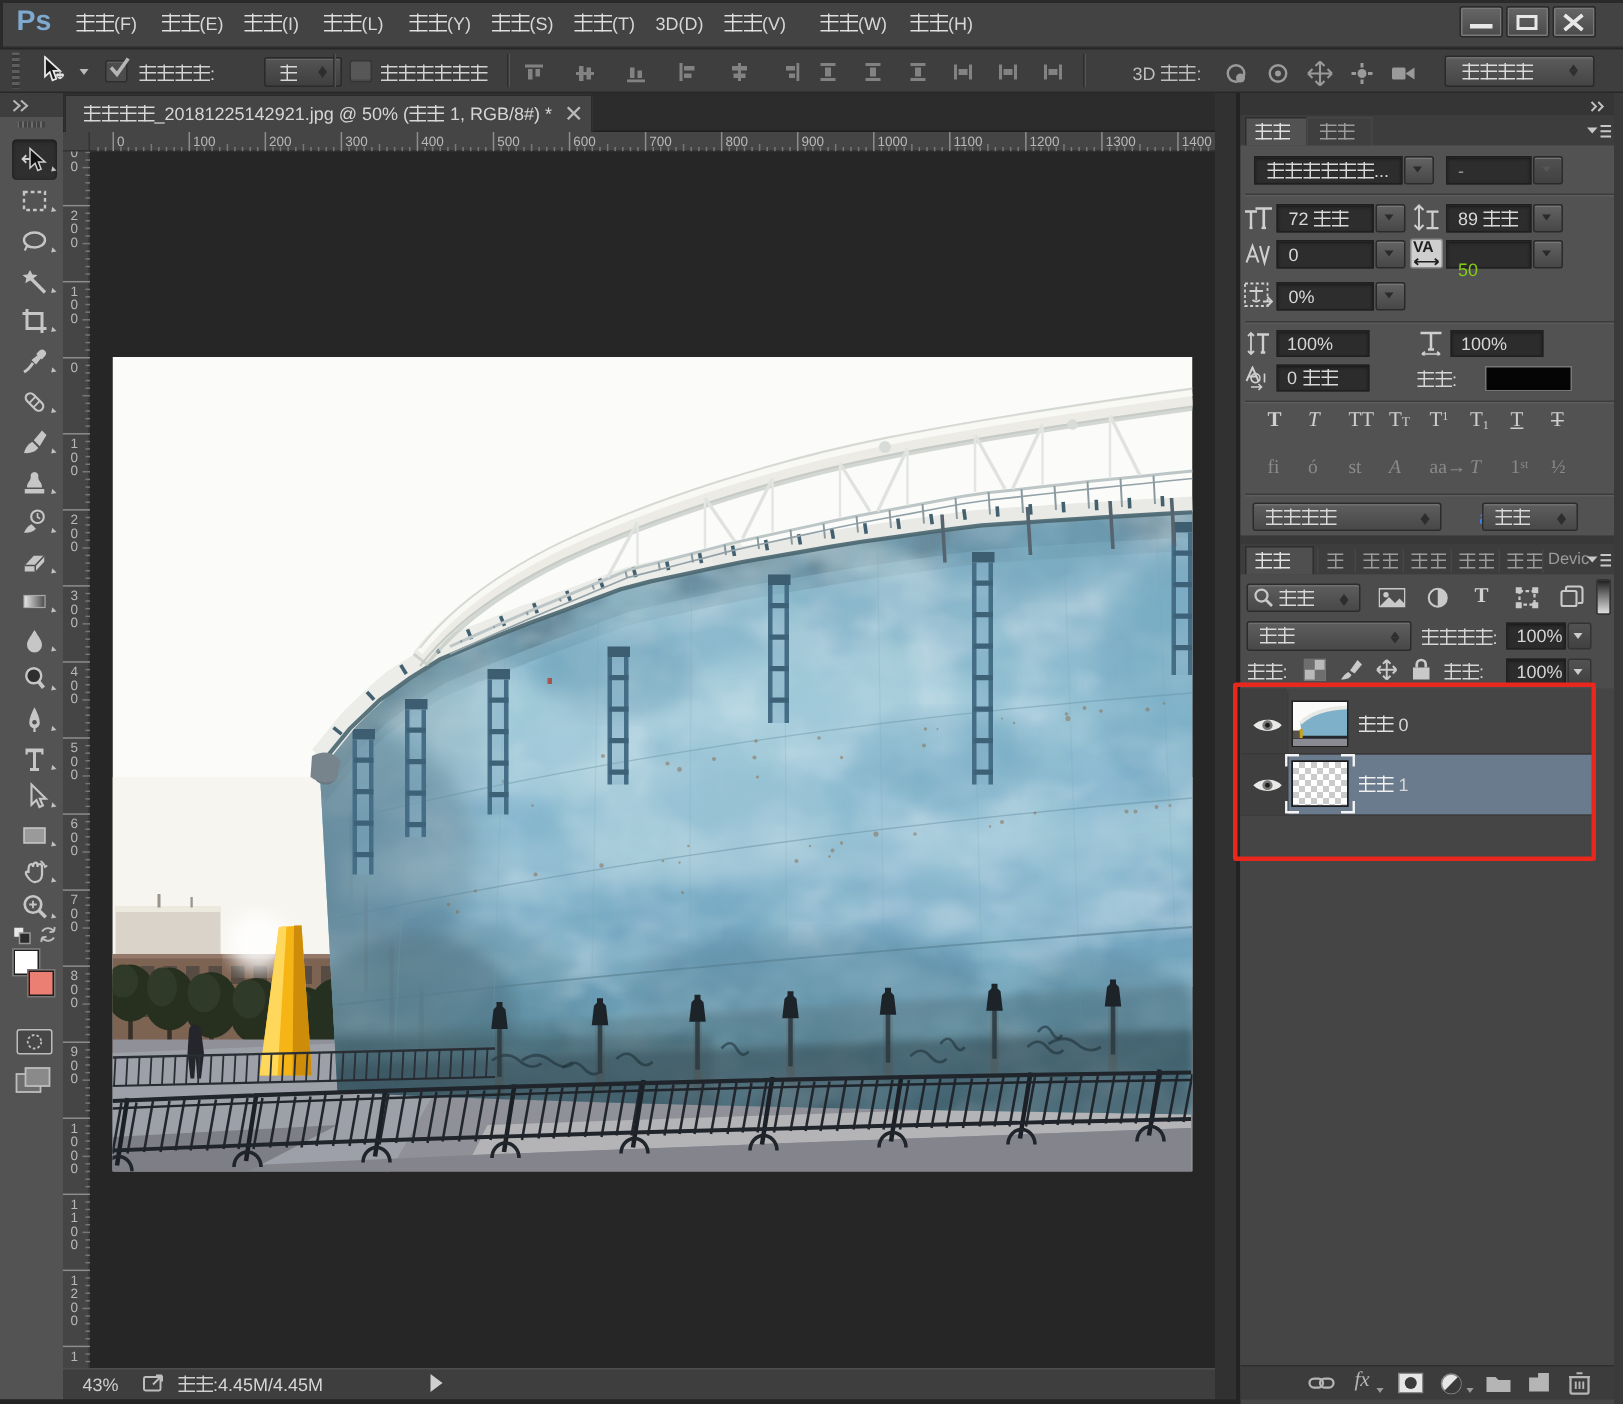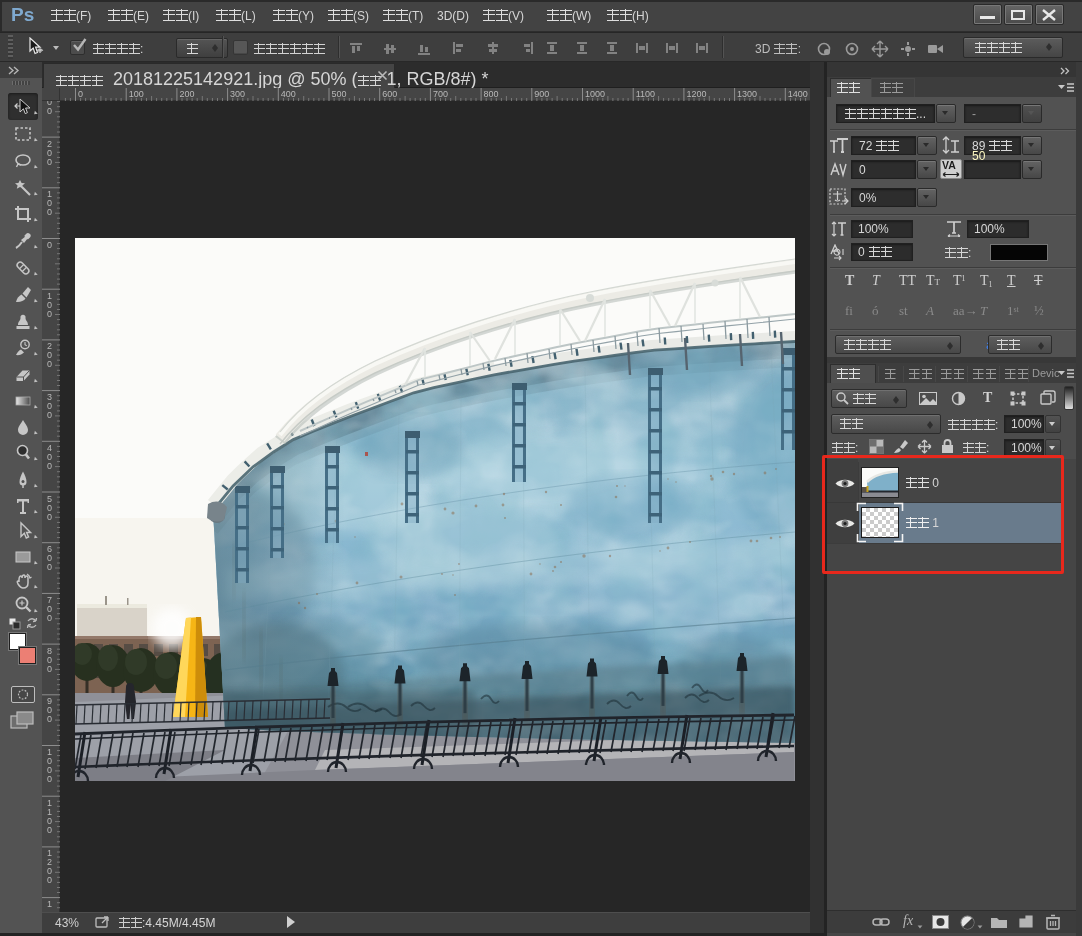--- a/index.html
+++ b/index.html
@@ -306,21 +306,21 @@
 <div class="ab" style="left:11px;top:686px;width:24px;height:17px;background:#474747;border:1px solid #bdbdbd;border-radius:2px"></div>
 <svg class="ab" style="left:16px;top:689px;" width="14" height="11" viewBox="0 0 14 11" xmlns="http://www.w3.org/2000/svg">
     <circle cx="7" cy="5.5" r="4.5" fill="none" stroke="#bdbdbd" stroke-width="1.2" stroke-dasharray="1.8 1.4"></circle>
   </svg>
 <svg class="ab" style="left:10px;top:710px;" width="26" height="22" viewBox="0 0 26 22" xmlns="http://www.w3.org/2000/svg">
     <rect x="1" y="6" width="16" height="12" fill="#6d6d6d" stroke="#bdbdbd" stroke-width="1.2"></rect>
     <rect x="7" y="2" width="16" height="12" fill="#8a8a8a" stroke="#bdbdbd" stroke-width="1.2"></rect>
   </svg>
 <div class="ab" style="left:42px;top:62px;width:768px;height:26px;background:#2c2c2c;border-bottom:1px solid #1f1f1f"></div>
 <div class="ab" style="left:43px;top:63px;width:352px;height:25px;background:#454545;border:1px solid #2a2a2a;border-bottom:none"></div>
-<div class="ab txt" style="left:55px;top:69px;--tc:#d8d8d8;font-size:18px"><i class="z z12"></i><i class="z z12"></i><i class="z z12"></i><i class="z z12"></i>_20181225142921.jpg @ 50% (<i class="z z12"></i><i class="z z12"></i> 1, RGB/8#) *</div>
+<div class="ab txt" style="left:55px;top:69px;--tc:#d8d8d8;font-size:12px"><i class="z z12"></i><i class="z z12"></i><i class="z z12"></i><i class="z z12"></i>_20181225142921.jpg @ 50% (<i class="z z12"></i><i class="z z12"></i> 1, RGB/8#) *</div>
 <svg class="ab" style="left:377px;top:70px;" width="11" height="11" viewBox="0 0 11 11" xmlns="http://www.w3.org/2000/svg">
     <path d="M1.5 1.5 L9.5 9.5 M9.5 1.5 L1.5 9.5" stroke="#b9b9b9" stroke-width="1.6"></path>
   </svg>
 <div class="ab" style="left:42px;top:88px;width:18px;height:13px;background:#454545;border-right:1px solid #333;border-bottom:1px solid #333"></div>
 <div class="ab" style="left:60px;top:88px;width:750px;height:13px;background:#454545;border-bottom:1px solid #333"></div>
 <div class="ab" style="left:42px;top:101px;width:18px;height:811px;background:#454545;border-right:1px solid #333"></div>
 <svg class="ab" style="left:60px;top:88px" width="750" height="13" xmlns="http://www.w3.org/2000/svg">
     <rect x="15.0" y="0" width="1" height="13" fill="#8d8d8d"></rect>
     <text x="18.0" y="9" font-size="9" fill="#b8b8b8" font-family="Liberation Sans">0</text>
     <rect x="20.1" y="10" width="1" height="3" fill="#777"></rect>
@@ -1311,21 +1311,21 @@
 <div class="ab" style="left:851px;top:160px;width:65px;height:19px;background:#2d2d2d;border:1px solid #1f1f1f;box-shadow:inset 0 1px 2px #191919"></div>
 <div class="ab txt" style="left:859px;top:163px;--tc:#d8d8d8;color:#d8d8d8">0</div>
 <div class="ab" style="left:917px;top:160px;width:20px;height:19px;background:linear-gradient(#636363,#474747);border:1px solid #2a2a2a;border-radius:2px;box-shadow:inset 0 1px 0 #777"></div>
 <div class="cdown" style="left:923px;top:167px;border-top-color:#2a2a2a"></div>
 <div class="ab" style="left:940px;top:159px;width:22px;height:20px;background:#cfcfcf;border:1px solid #8a8a8a;border-radius:2px"></div>
 <div class="ab" style="left:942px;top:159px;color:#1d1d1d;font-size:10.5px;font-weight:bold">VA</div>
 <svg class="ab" style="left:941px;top:171px;" width="20" height="7" viewBox="0 0 20 7" xmlns="http://www.w3.org/2000/svg">
     <path d="M2 3.5 h16 M2 3.5 l2.5 -2 M2 3.5 l2.5 2 M18 3.5 l-2.5 -2 M18 3.5 l-2.5 2" stroke="#1d1d1d" stroke-width="1.1" fill="none"></path>
   </svg>
 <div class="ab" style="left:964px;top:160px;width:57px;height:19px;background:#2d2d2d;border:1px solid #1f1f1f;box-shadow:inset 0 1px 2px #191919"></div>
-<div class="ab txt" style="left:972px;top:149px;--tc:#d8d8d8;color:#fef9c3">50</div>
+<div class="ab txt" style="left:972px;top:173px;--tc:#d8d8d8;color:#84cc16">50</div>
 <div class="ab" style="left:1022px;top:160px;width:20px;height:19px;background:linear-gradient(#636363,#474747);border:1px solid #2a2a2a;border-radius:2px;box-shadow:inset 0 1px 0 #777"></div>
 <div class="cdown" style="left:1028px;top:167px;border-top-color:#2a2a2a"></div>
 <svg class="ab" style="left:829px;top:188px;" width="22" height="18" viewBox="0 0 22 18" xmlns="http://www.w3.org/2000/svg">
     <rect x="1" y="1" width="15" height="15" fill="none" stroke="#cfcfcf" stroke-width="1.2" stroke-dasharray="2 1.6"></rect>
     <path d="M4 6 h9 M8.5 3 v9 M6 12 q2.5 2 5 0" stroke="#cfcfcf" stroke-width="1.2" fill="none"></path>
     <path d="M17 8 l3 3 -3 3 M14 11 h6" stroke="#cfcfcf" stroke-width="1.2" fill="none" transform="translate(-1,2)"></path>
   </svg>
 <div class="ab" style="left:851px;top:188px;width:65px;height:19px;background:#2d2d2d;border:1px solid #1f1f1f;box-shadow:inset 0 1px 2px #191919"></div>
 <div class="ab txt" style="left:859px;top:191px;--tc:#d8d8d8;color:#d8d8d8">0%</div>
 <div class="ab" style="left:917px;top:188px;width:20px;height:19px;background:linear-gradient(#636363,#474747);border:1px solid #2a2a2a;border-radius:2px;box-shadow:inset 0 1px 0 #777"></div>

